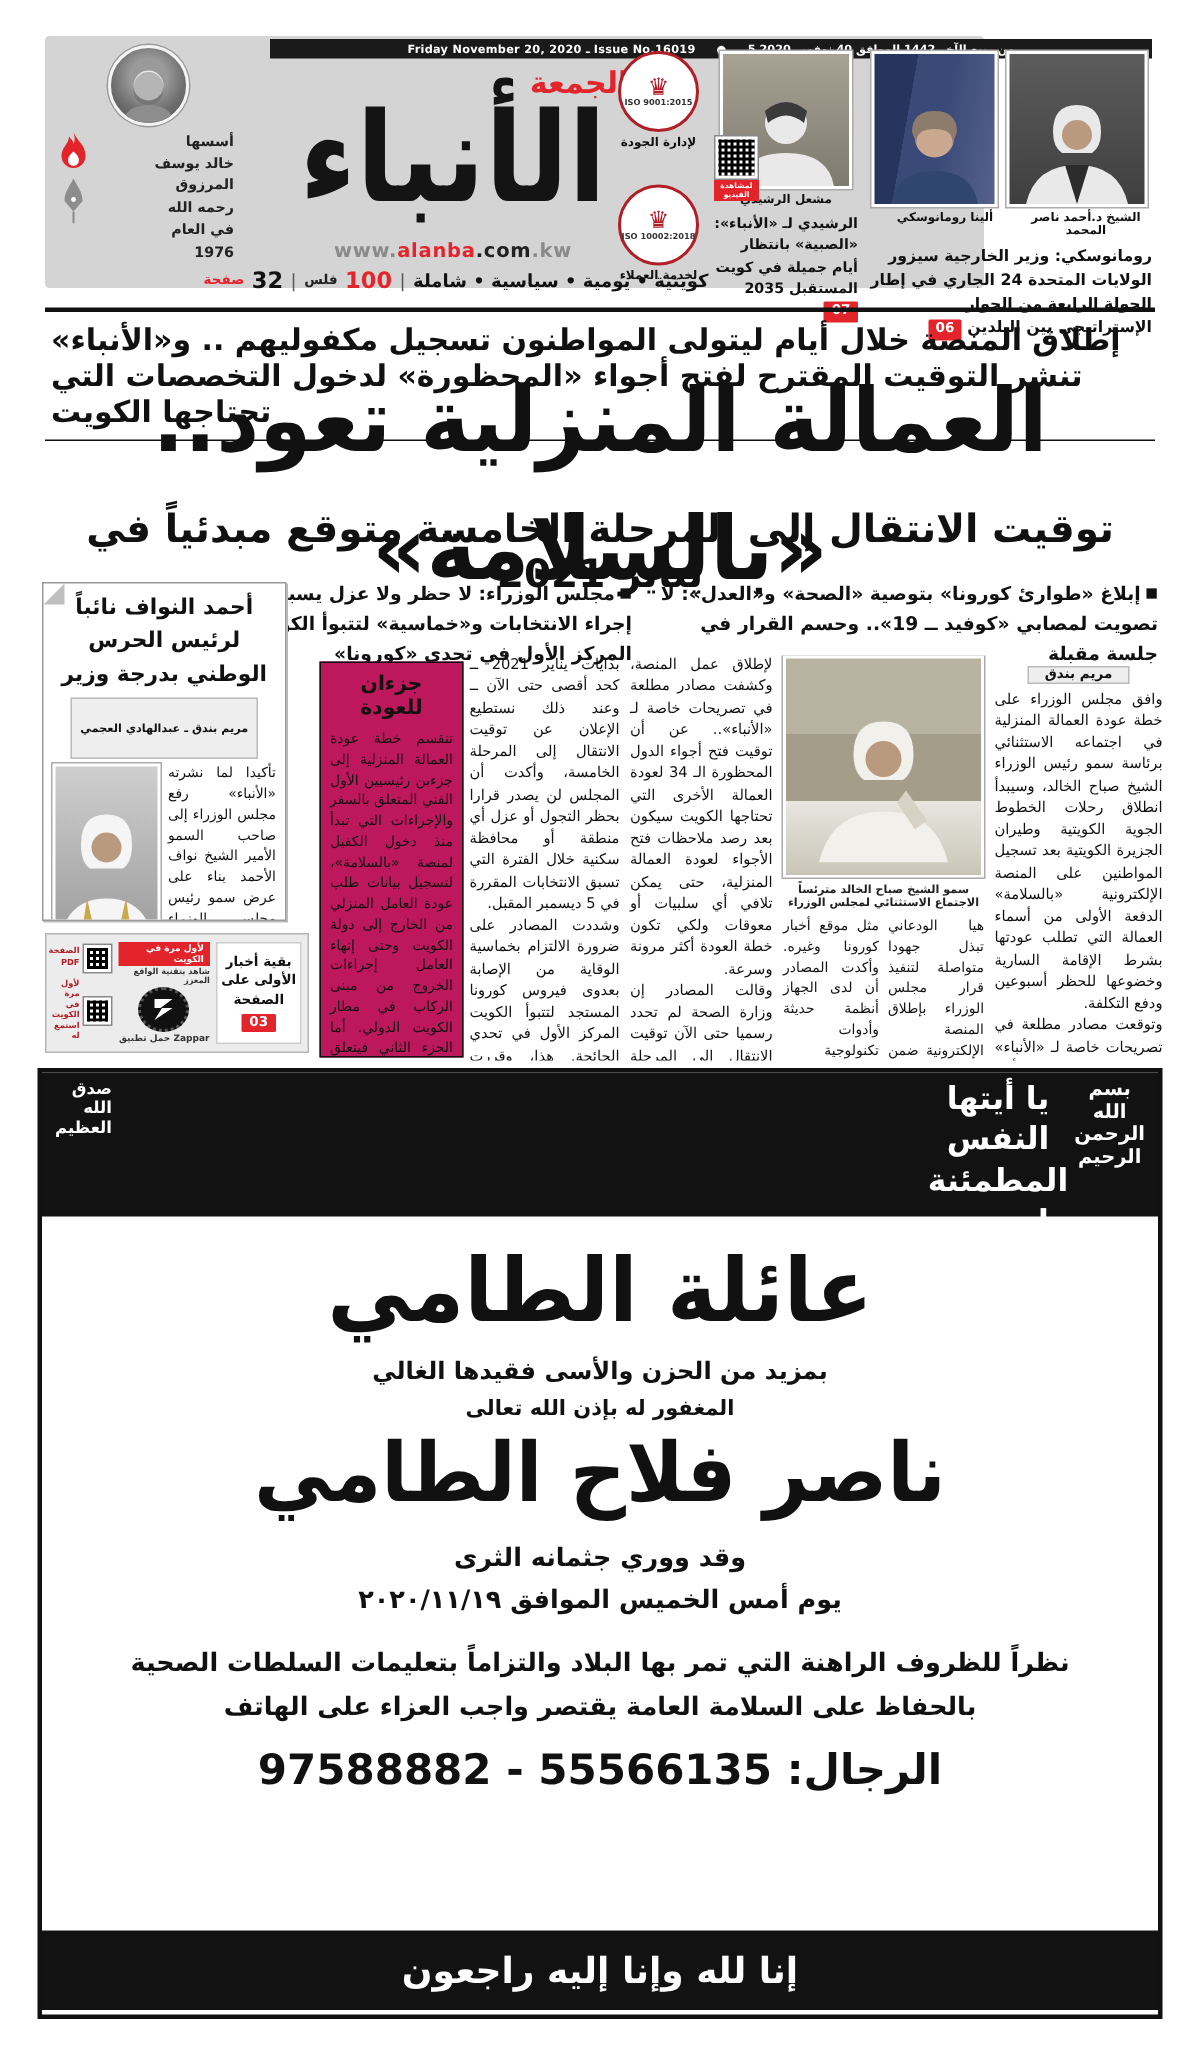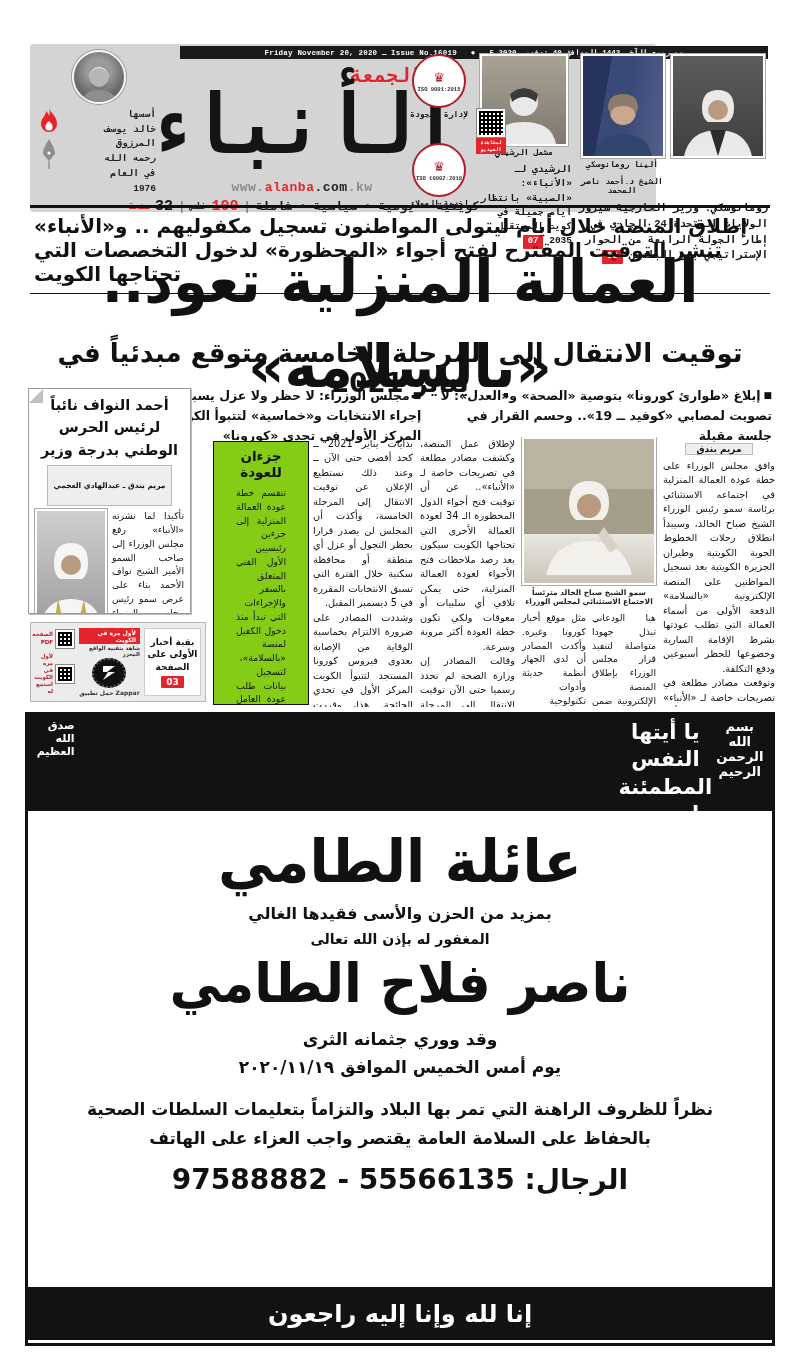--- a/index.html
+++ b/index.html
@@ -6,21 +6,21 @@
   html,body { background:#ffffff; }
   body {
     width:800px; height:1370px; position:relative; overflow:hidden;
     font-family:"DejaVu Sans", sans-serif; color:#111;
     direction:rtl;
   }
   .abs { position:absolute; }
   .pre { white-space:pre-line; }
 
   
-  .masthead { left:30px; top:44px; width:626px; height:168px; background:#d4d4d4; border-radius:3px;font-family:Liberation Mono, monospace; }
+  .masthead { left:30px; top:24px; width:626px; height:168px; background:#d4d4d4; border-radius:3px; }
   .datebar { position:absolute; left:150px; top:2px; width:588px; height:13px; background:#1a1a1a;
              display:flex; align-items:center; justify-content:center; gap:14px; direction:ltr; }
   .datebar span { color:#fff; font-size:7.5px; font-weight:bold; letter-spacing:.2px; white-space:nowrap; }
   .founder { position:absolute; right:auto; left:4px; top:6px; width:122px; height:158px; }
   .founder-photo { width:54px; height:54px; border-radius:50%; margin:0 auto 4px 38px;
                    background:radial-gradient(circle at 50% 38%, #9a9a9a 0 30%, #6f6f6f 60%, #4c4c4c);
                    border:2px solid #f4f4f4; box-shadow:0 0 0 1px #999; position:relative; overflow:hidden; }
   .founder-photo svg { position:absolute; bottom:-2px; left:50%; transform:translateX(-50%); }
   .founder-bottom { display:flex; direction:ltr; gap:4px; margin-top:4px; }
   .founder-icons { width:30px; display:flex; flex-direction:column; align-items:center; gap:3px; }
@@ -63,21 +63,21 @@
                      linear-gradient(#000 0 2px,transparent 2px 4px);
     background-size:4px 4px; }
   .qr-tag { background:#e3242b; color:#fff; font-size:5px; font-weight:bold; text-align:center; padding:1px 0; }
   .brief-head { font-size:9.5px; font-weight:900; line-height:1.5; text-align:right; margin-top:6px; }
   .pagebox { display:inline-block; background:#e3242b; color:#fff; font-size:9px; font-weight:900;
              padding:0 5px; border-radius:1px; direction:ltr; }
   .brief2 { position:absolute; left:548px; top:10px; width:190px; height:158px; }
   .brief2-photos { display:flex; direction:ltr; gap:6px; justify-content:center; }
   .brief2 .photo-frame.rom { width:84px; height:104px; }
   .brief2 .photo-frame.ahm { width:94px; height:104px; }
-  .brief2 .caps { display:flex; direction:ltr; gap:6px; justify-content:flex-end;flex-direction:column; }
+  .brief2 .caps { display:flex; direction:ltr; gap:6px; justify-content:flex-end; }
   .brief2 .caps .cap { width:88px; }
 
   
   .kicker { left:30px; top:205px; width:740px; border-top:3px solid #111; border-bottom:1px solid #111;
             padding:6px 4px 7px; text-align:left; font-size:20px; font-weight:900; }
   .headline { left:30px; top:243px; width:740px; text-align:center; font-size:56px; font-weight:900;
               letter-spacing:-1px; line-height:1.45; transform:scaleY(1.05); }
   .subheadline { left:30px; top:338px; width:740px; text-align:center; font-size:26px; font-weight:900; }
   .bullets { left:160px; top:386px; width:612px; display:flex; gap:18px; }
   .bullet { font-size:12.5px; font-weight:900; line-height:1.6; text-align:right; }
@@ -94,21 +94,21 @@
   .mainphoto { width:100%; height:148px; }
   .mainphoto .scene { width:100%; height:100%; position:relative; overflow:hidden;
      background:linear-gradient(180deg,#b9b4a2 0 35%, #a39d8a 35% 70%, #7d7867); }
   .mainphoto .desk { position:absolute; bottom:0; left:0; width:100%; height:34%;
      background:linear-gradient(180deg,#e8e6df, #c9c5b8); }
   .photo-cap { font-size:7.5px; font-weight:bold; text-align:center; margin:3px 0 5px; color:#222; }
   .subcols { display:flex; gap:6px; }
   .subcols .news { width:64px; font-size:9.3px; }
 
   .sidebar-box { left:213px; top:441px; width:96px; height:264px; border:1px solid #111;
-                 padding:6px 22px; overflow:hidden; background:#84cc16; }
+                 padding:6px 6px; overflow:hidden; background:#be185d; }
   .sidebar-title { text-align:center; font-size:13.5px; font-weight:900; margin-bottom:6px; }
   .sidebar-box .news { font-size:9.3px; }
 
   
   .left-story { left:28px; top:388px; width:163px; height:226px; background:#fff;
                 border:1px solid #999; box-shadow:1px 1px 0 #bbb; padding:5px 6px; overflow:hidden; }
   .left-story::before { content:""; position:absolute; left:0; top:0; border-style:solid;
                 border-width:0 0 14px 14px; border-color:transparent transparent #bfbfbf transparent; }
   .ls-title { text-align:center; font-size:14.5px; font-weight:900; line-height:1.55; margin-bottom:4px; }
   .ls-byline { text-align:center; }

